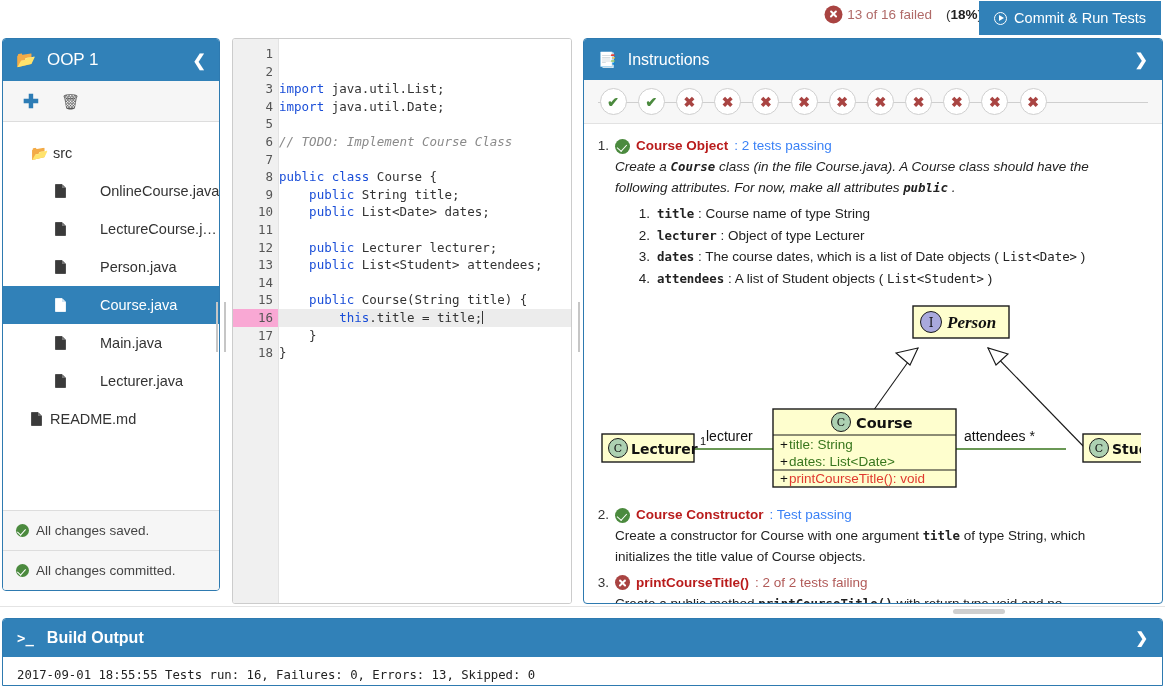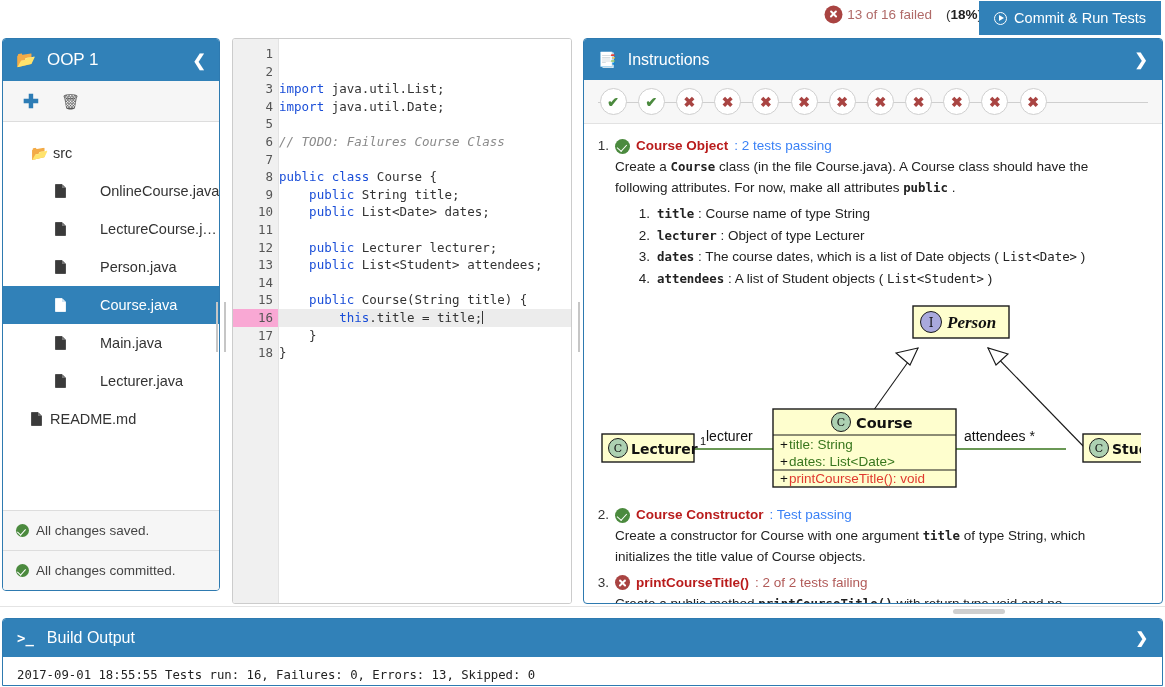--- a/index.html
+++ b/index.html
@@ -215,21 +215,21 @@
   .build {
     position: absolute; left: 2px; top: 618px; width: 1161px; height: 68px;
     border: 1px solid #2e7ab0; border-top-left-radius: 4px; border-top-right-radius: 4px;
     background: #fff; overflow: hidden;
   }
   .build-header {
     height: 38px; background: #3181b8; color: #fff;
     display: flex; align-items: center; padding: 0 14px; font-size: 16px;
   }
   .term-ico { font-family: "DejaVu Sans Mono", monospace; font-weight: bold; font-size: 14px; }
-  .build-title { flex: 1; margin-left: 13px; }
+  .build-title { flex: 1; margin-left: 13px; font-weight: bold; }
   .build-collapse { font-size: 15px; font-weight: bold; cursor: pointer; }
   .build-body {
     padding: 11px 0 0 14px;
     font-family: "DejaVu Sans Mono", monospace; font-size: 12.3px; color: #222;
   }
   .hr-top {
     position: absolute; left: 0; top: 606px; width: 1165px; height: 1px; background: #e4e4e4;
   }
   .scroll-nub {
     position: absolute; right: 8px; top: 609px; width: 52px; height: 5px;
@@ -357,21 +357,21 @@
         <div class="ln cur">16</div>
         <div class="ln">17</div>
         <div class="ln">18</div>
       </div>
     <div class="code" id="code">
         <div class="ln"></div>
         <div class="ln"></div>
         <div class="ln"><span class="kw">import</span> java.util.List;</div>
         <div class="ln"><span class="kw">import</span> java.util.Date;</div>
         <div class="ln"></div>
-        <div class="ln"><span class="cm">// TODO: Failures Course Class</span></div>
+        <div class="ln"><span class="cm">// TODO: Implement Course Class</span></div>
         <div class="ln"></div>
         <div class="ln"><span class="kw">public</span> <span class="kw">class</span> Course {</div>
         <div class="ln">    <span class="kw">public</span> String title;</div>
         <div class="ln">    <span class="kw">public</span> List&lt;Date&gt; dates;</div>
         <div class="ln"></div>
         <div class="ln">    <span class="kw">public</span> Lecturer lecturer;</div>
         <div class="ln">    <span class="kw">public</span> List&lt;Student&gt; attendees;</div>
         <div class="ln"></div>
         <div class="ln">    <span class="kw">public</span> Course(String title) {</div>
         <div class="ln cur">        <span class="kw">this</span>.title = title;<span class="caret"></span></div>
@@ -409,21 +409,21 @@
     <div class="ins-body">
 
       <div class="task">
         <div class="task-num">1.</div>
         <div class="task-body">
           <div class="task-head">
             <span class="ok-ico"></span>
             <span class="task-name">Course Object</span>
               <span class="status-pass">: 2 tests passing</span>
           </div>
-          <div style="max-width:510px;">
+          <div style="max-width:510px;font-style:italic;">
             <span>Create a </span><span class="mono-b">Course</span><span> class (in the file Course.java). A Course class should have the following attributes. For now, make all attributes </span><span class="mono-b">public</span><span> .</span>
           </div>
           <div class="sublist" id="sublist1">
               <div class="srow">
                 <span class="snum">1.</span>
                 <span><span class="mono-b">title</span> : Course name of type String</span>
               </div>
               <div class="srow">
                 <span class="snum">2.</span>
                 <span><span class="mono-b">lecturer</span> : Object of type Lecturer</span>

